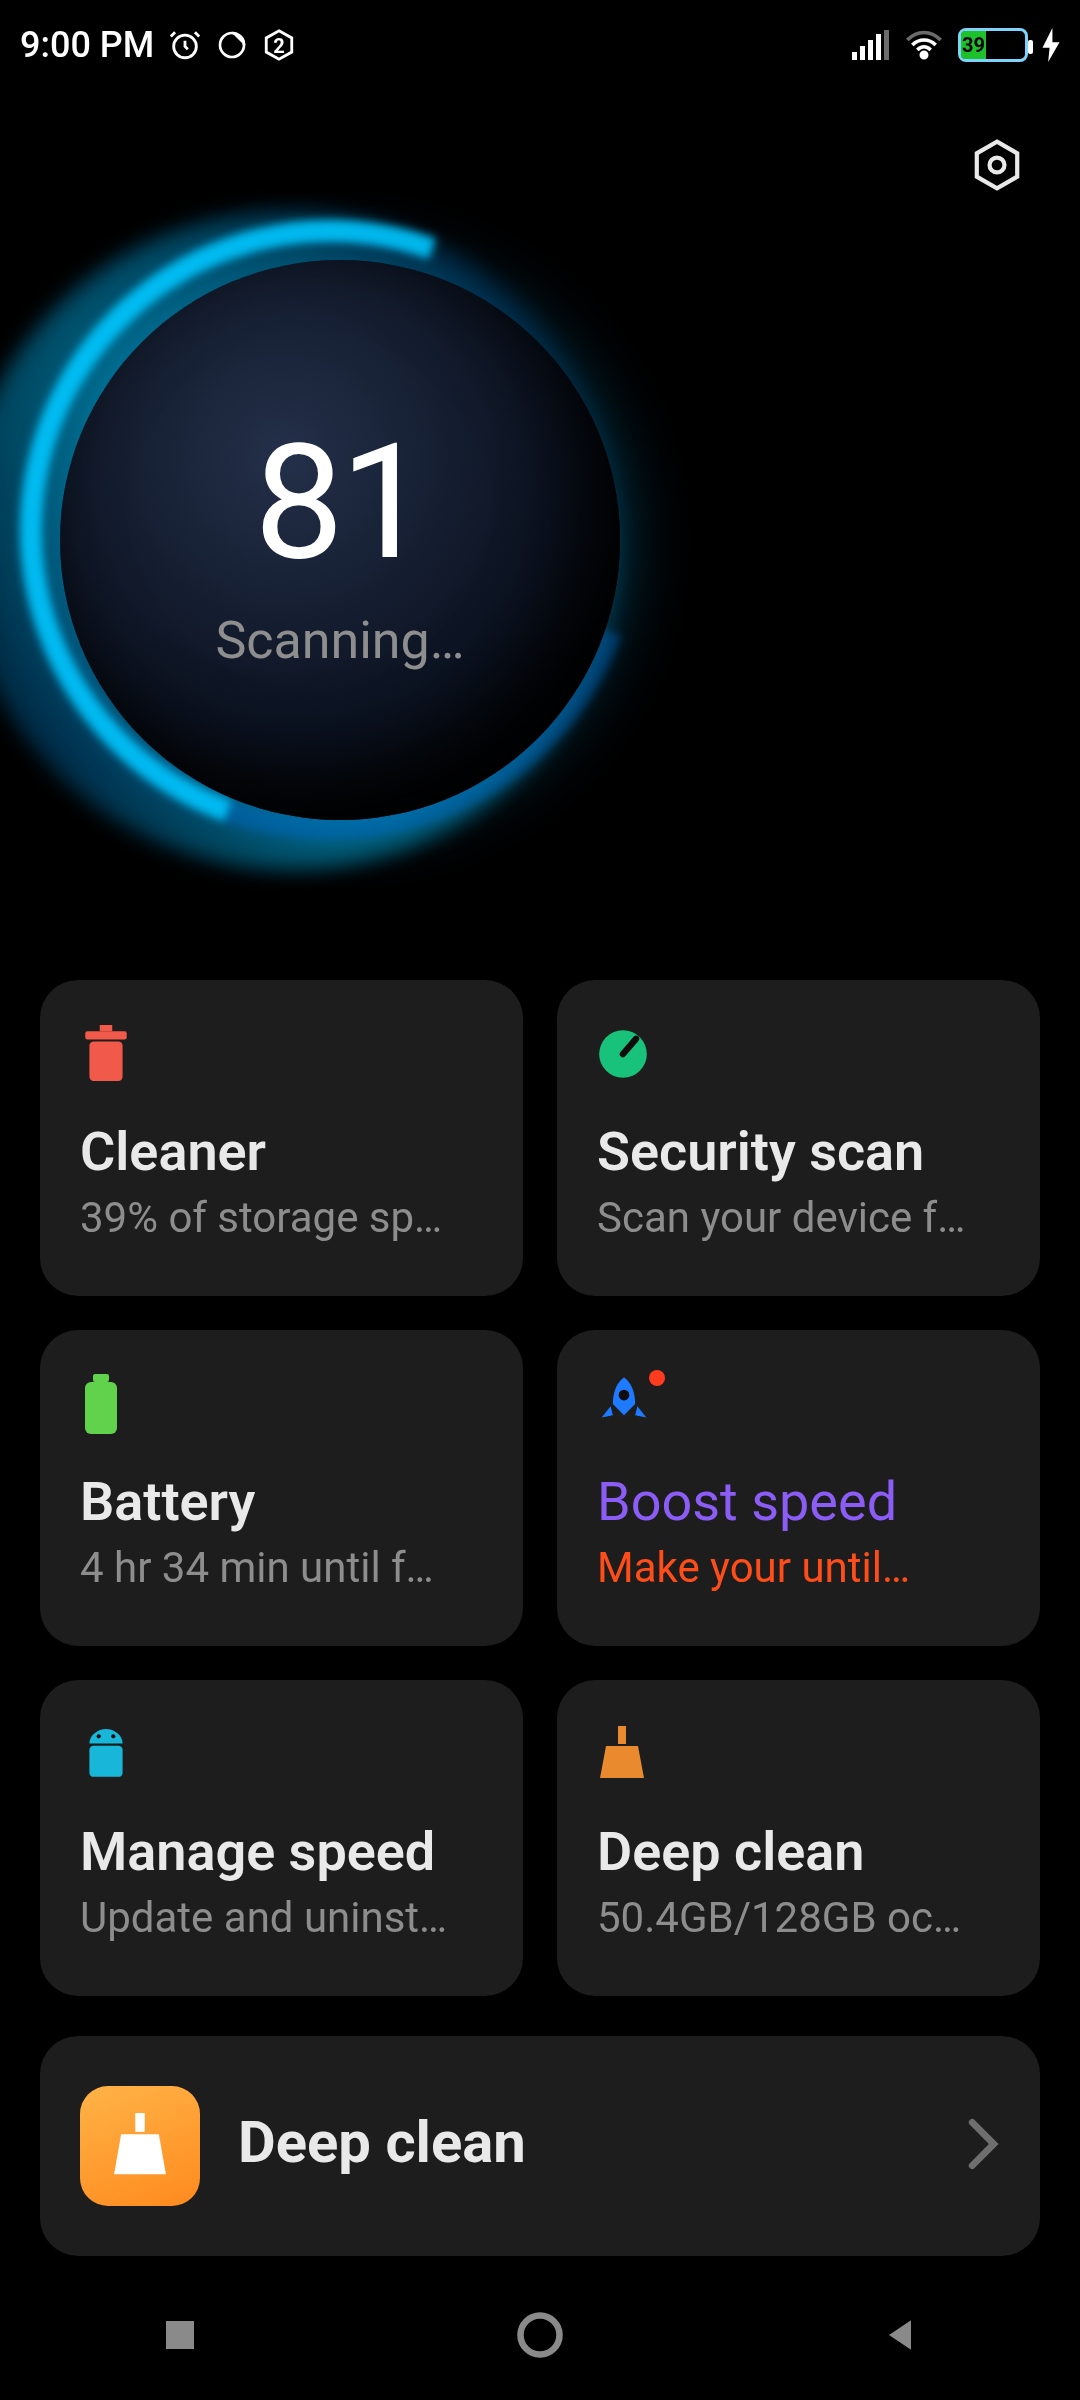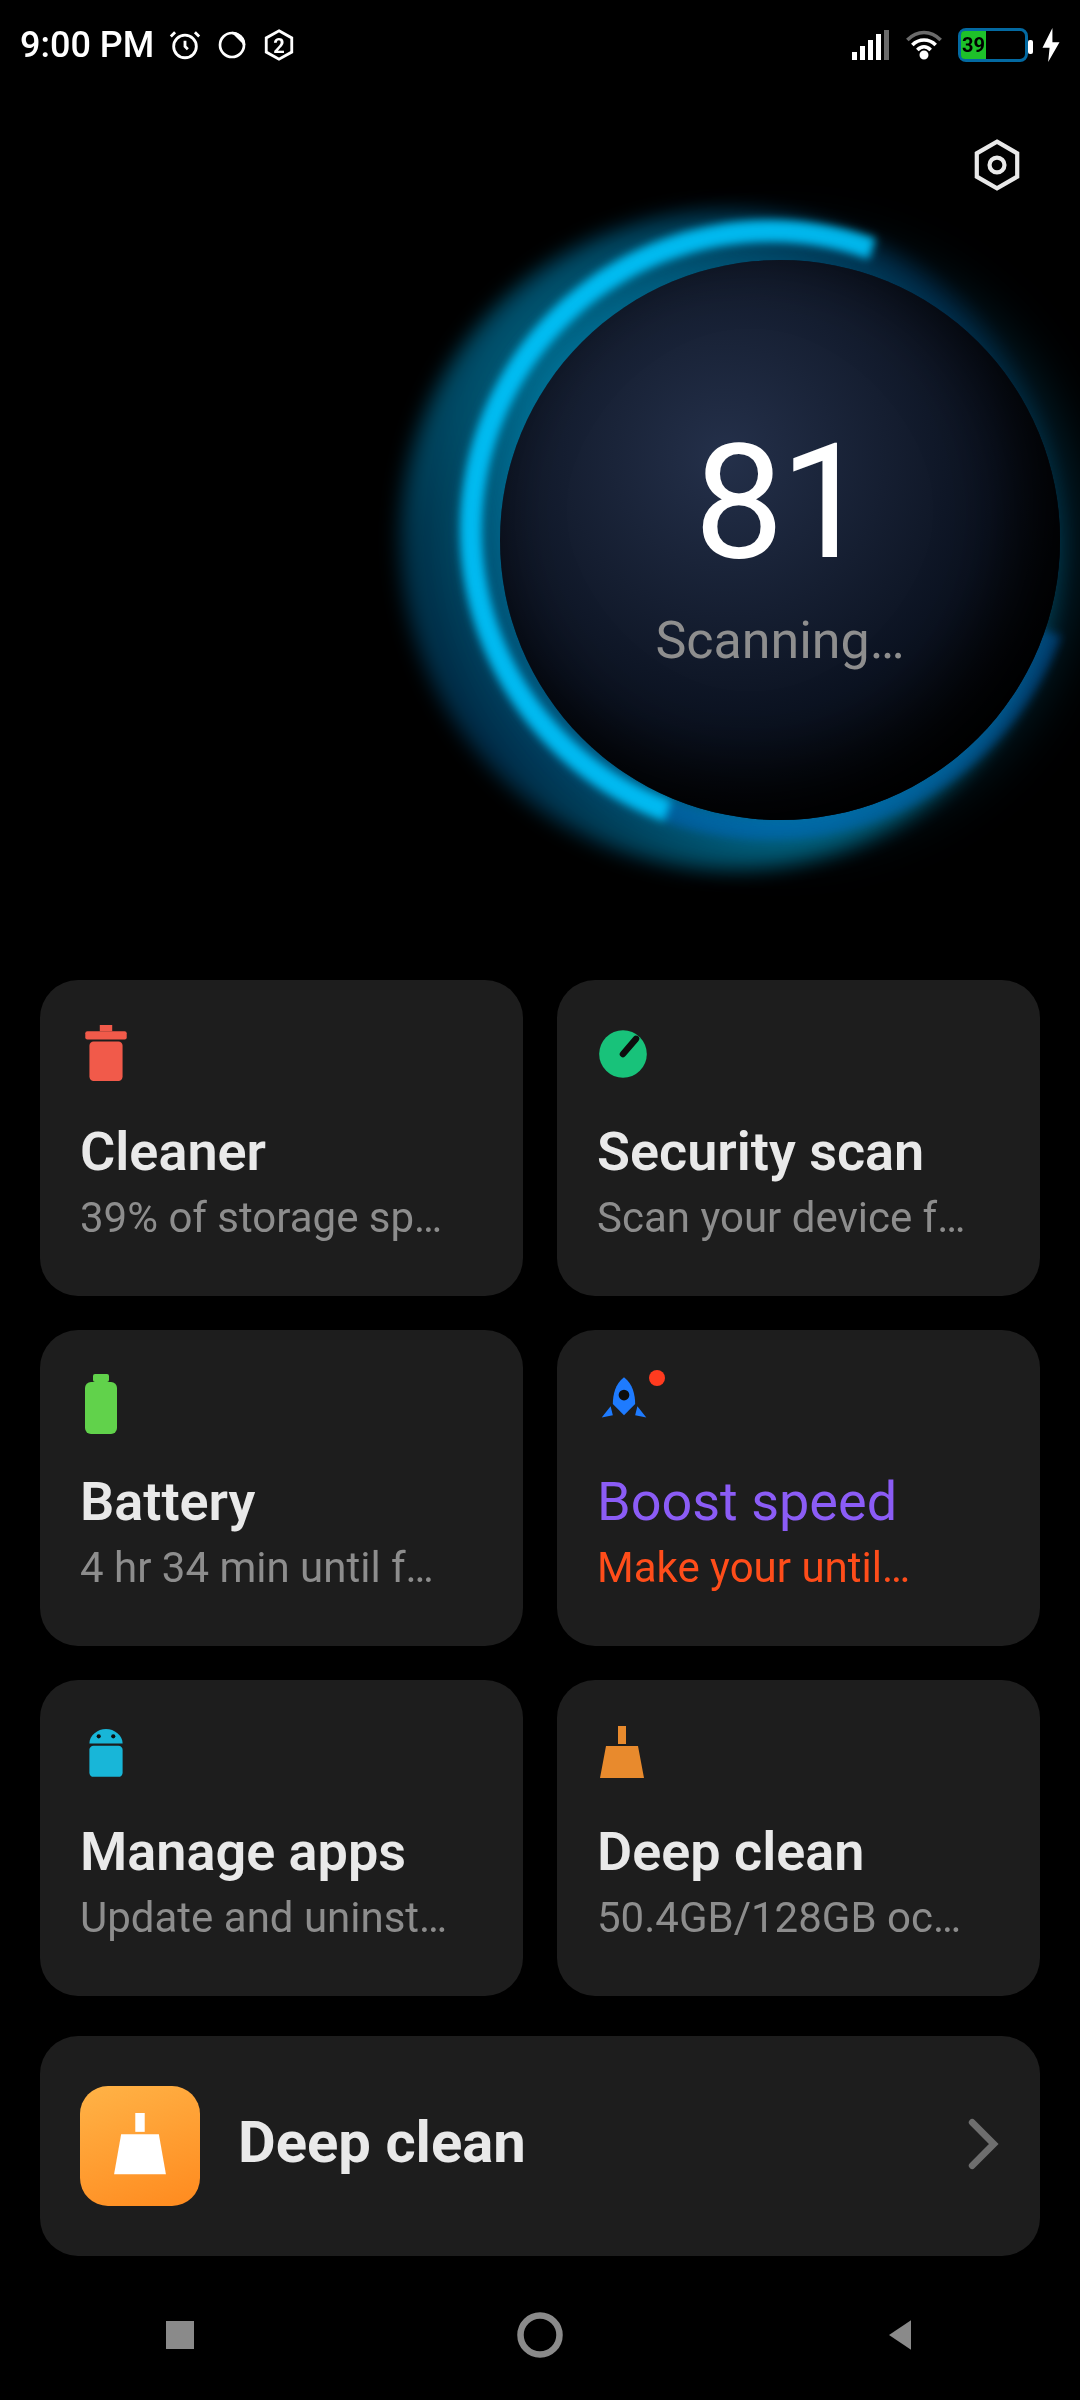--- a/index.html
+++ b/index.html
@@ -27,21 +27,21 @@
     color: #ffffff;
   }
   .status-left, .status-right {
     display: flex;
     align-items: center;
     gap: 14px;
   }
   .status-left .sicon, .status-right .sicon { display:flex; align-items:center; }
   .battery-pill {
     width: 70px; height: 34px;
-    border: 3px solid #0369a1;
+    border: 3px solid #7dd3fc;
     border-radius: 8px;
     position: relative;
     display:flex; align-items:center;
   }
   .battery-pill::after{
     content:"";
     position:absolute; right:-8px; top:9px;
     width:5px; height:14px; background:#fff; border-radius:2px;
   }
   .battery-fill{
@@ -62,21 +62,21 @@
   }
 
   
   .orb-wrap{
     position:absolute;
     top: 150px;
     left:0; right:0;
     height: 780px;
     display:flex;
     align-items:center;
-    justify-content:flex-end;
+    justify-content:flex-start;
     text-decoration:underline;
   }
   .orb{
     position:relative;
     width: 640px; height:640px;
   }
   .orb-ring{
     position:absolute;
     left: -40px; top: -10px;
     width: 660px; height: 660px;
@@ -326,21 +326,21 @@
 
   <div class="card">
     <div class="cicon">
       <svg width="52" height="54" viewBox="0 0 24 26">
           <path d="M4 8c0-4 4-7 8-7s8 3 8 7H4z" fill="#18b6d8"></path>
           <circle cx="8.5" cy="4.5" r="1" fill="#0d0d0d"></circle>
           <circle cx="15.5" cy="4.5" r="1" fill="#0d0d0d"></circle>
           <rect x="4" y="9" width="16" height="15" rx="2" fill="#18b6d8"></rect>
         </svg>
     </div>
-    <div class="ctitle">Manage apps</div>
+    <div class="ctitle">Manage speed</div>
     <div class="csub">Update and uninst…</div>
   </div>
 
   <div class="card">
     <div class="cicon">
       <svg width="50" height="56" viewBox="0 0 24 28">
           <rect x="10" y="0" width="4" height="9" fill="#e88a2d"></rect>
           <path d="M4 10h16l3 16H1z" fill="#e88a2d"></path>
         </svg>
     </div>

